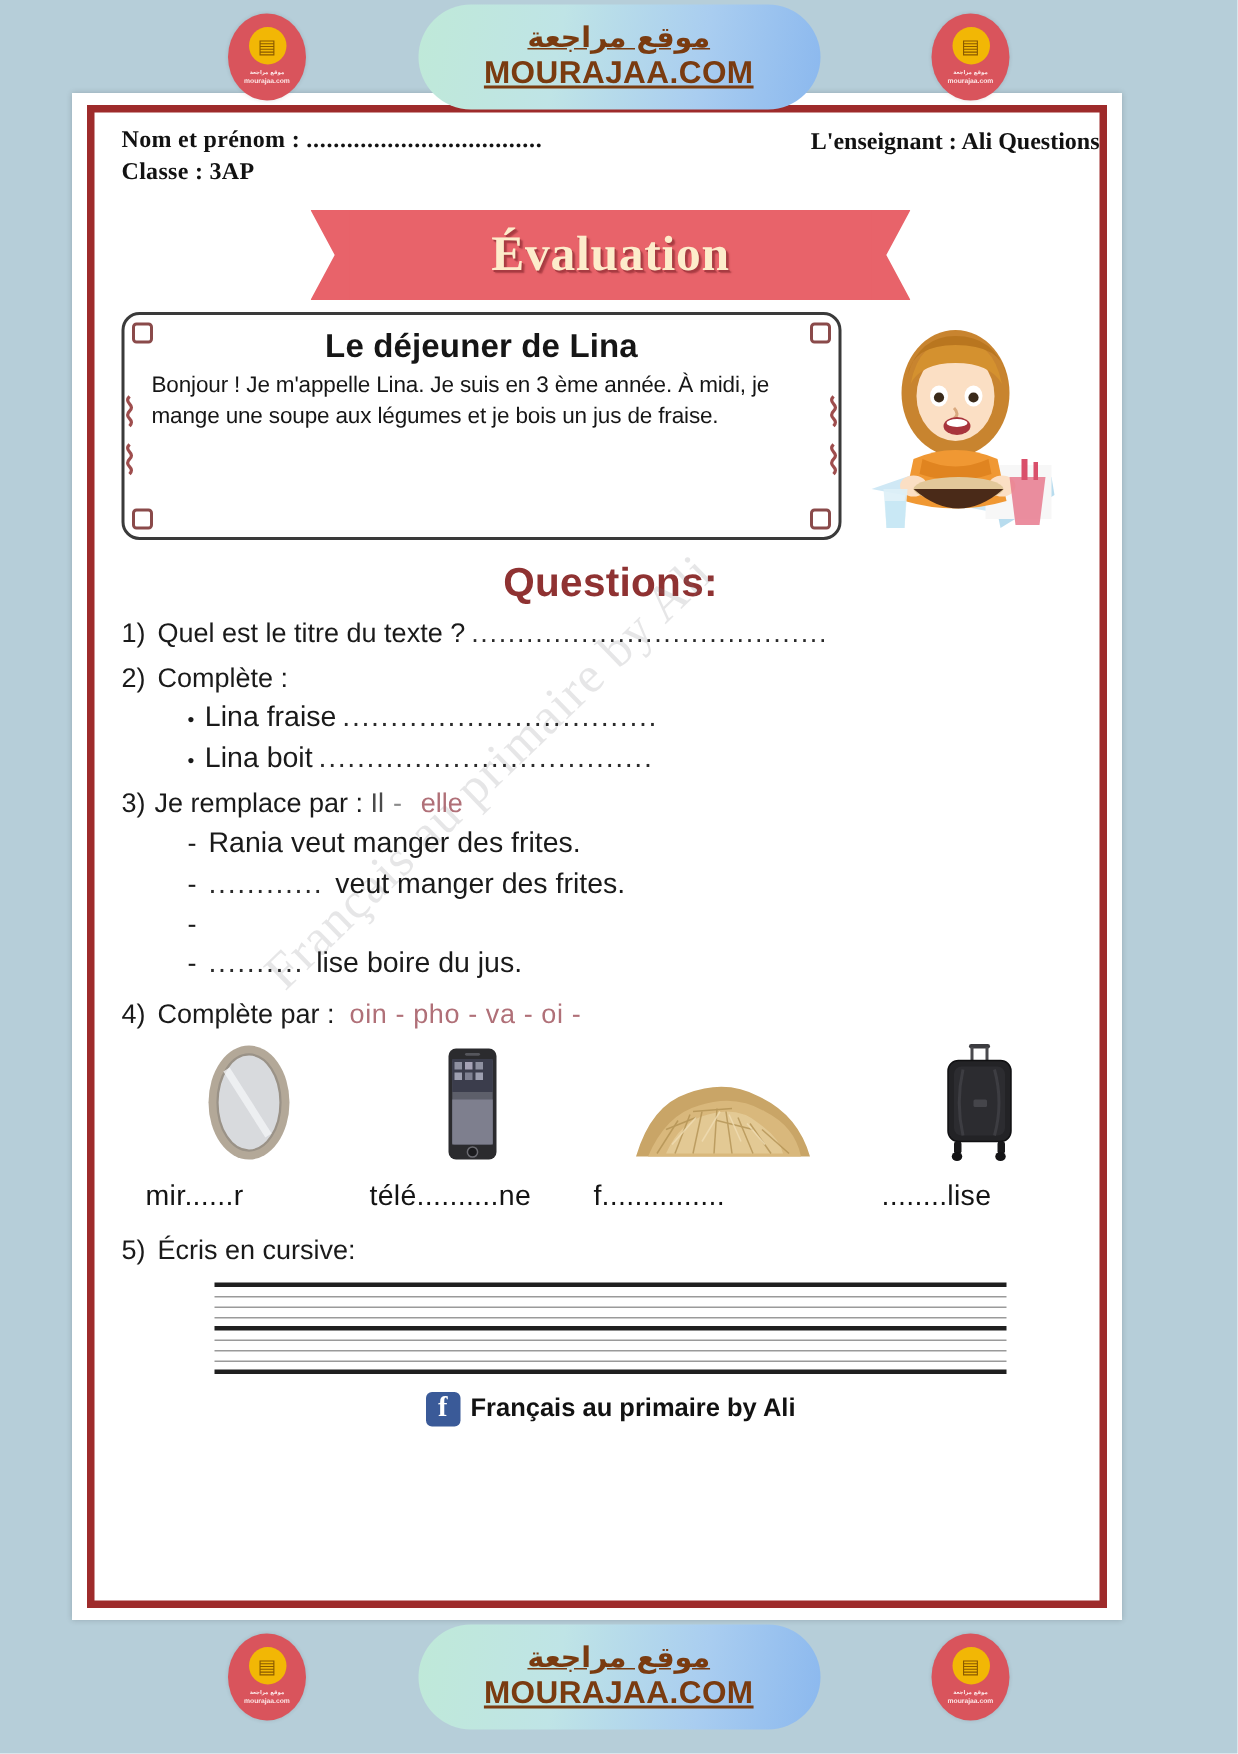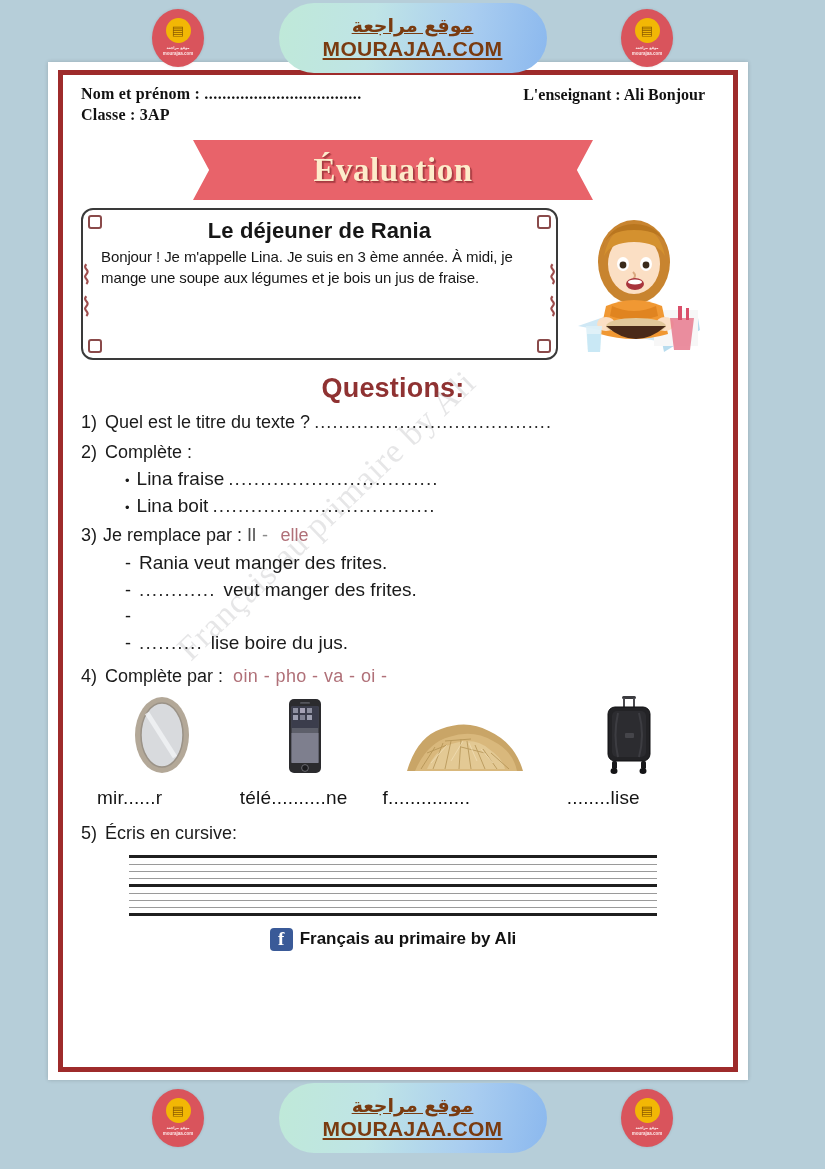--- a/index.html
+++ b/index.html
@@ -63,21 +63,21 @@
     background: #ffffff;
     box-shadow: 0 0 4px rgba(0,0,0,.18);
     z-index: 10;
   }
   .frame {
     position: absolute; left: 10px; top: 8px;
     width: 680px; height: 1002px;
     border: 5px solid #9e2b2b;
     background: #fff;
   }
-  .inner { position: absolute; inset: 0; padding: 10px 28px 0 18px; }
+  .inner { position: absolute; inset: 0; padding: 10px 0 0 18px; }
 
   
   .diag-wm {
     position: absolute; left: 120px; top: 560px;
     transform: rotate(-44deg); transform-origin: left center;
     font-size: 34px; color: rgba(120,120,130,0.19);
     white-space: nowrap; z-index: 25; pointer-events: none;
     font-family: "Liberation Serif", serif; letter-spacing: 1px;
   }
 
@@ -240,40 +240,40 @@
     <div class="inner">
 
       <div class="hdr-row">
         <div class="hdr-left">
           <div class="hdr-line">
             <span>Nom et prénom :</span>
             <span class="dots-hdr">...................................</span>
           </div>
           <div class="hdr-line">Classe : 3AP</div>
         </div>
-        <div class="hdr-right">L'enseignant : Ali Bonjour</div>
+        <div class="hdr-right">L'enseignant : Ali Questions</div>
       </div>
 
       <div class="ribbon-wrap">
         <div class="ribbon">
           <span class="ribbon-txt">Évaluation</span>
         </div>
       </div>
 
       <div class="passage-row">
         <div class="passage-box">
           <span class="pb-corner tl"></span>
           <span class="pb-corner tr"></span>
           <span class="pb-corner bl"></span>
           <span class="pb-corner br"></span>
           <span class="pb-brace l1">⌇</span>
           <span class="pb-brace l2">⌇</span>
           <span class="pb-brace r1">⌇</span>
           <span class="pb-brace r2">⌇</span>
-          <div class="passage-title">Le déjeuner de Rania</div>
+          <div class="passage-title">Le déjeuner de Lina</div>
           <div class="passage-body">Bonjour ! Je m'appelle Lina. Je suis en 3 ème année. À midi, je mange une soupe aux légumes et je bois un jus de fraise.</div>
         </div>
 
         <div class="girl-fig">
           <svg class="girl-svg" width="138" height="150" viewBox="0 0 138 150">
 
             <polygon points="12,112 58,96 132,104 96,128" fill="#cfe8f5"></polygon>
             <polygon points="96,128 132,104 134,116 98,138" fill="#b8dcee"></polygon>
             <rect x="88" y="96" width="44" height="36" fill="#f7f7f7"></rect>
 

